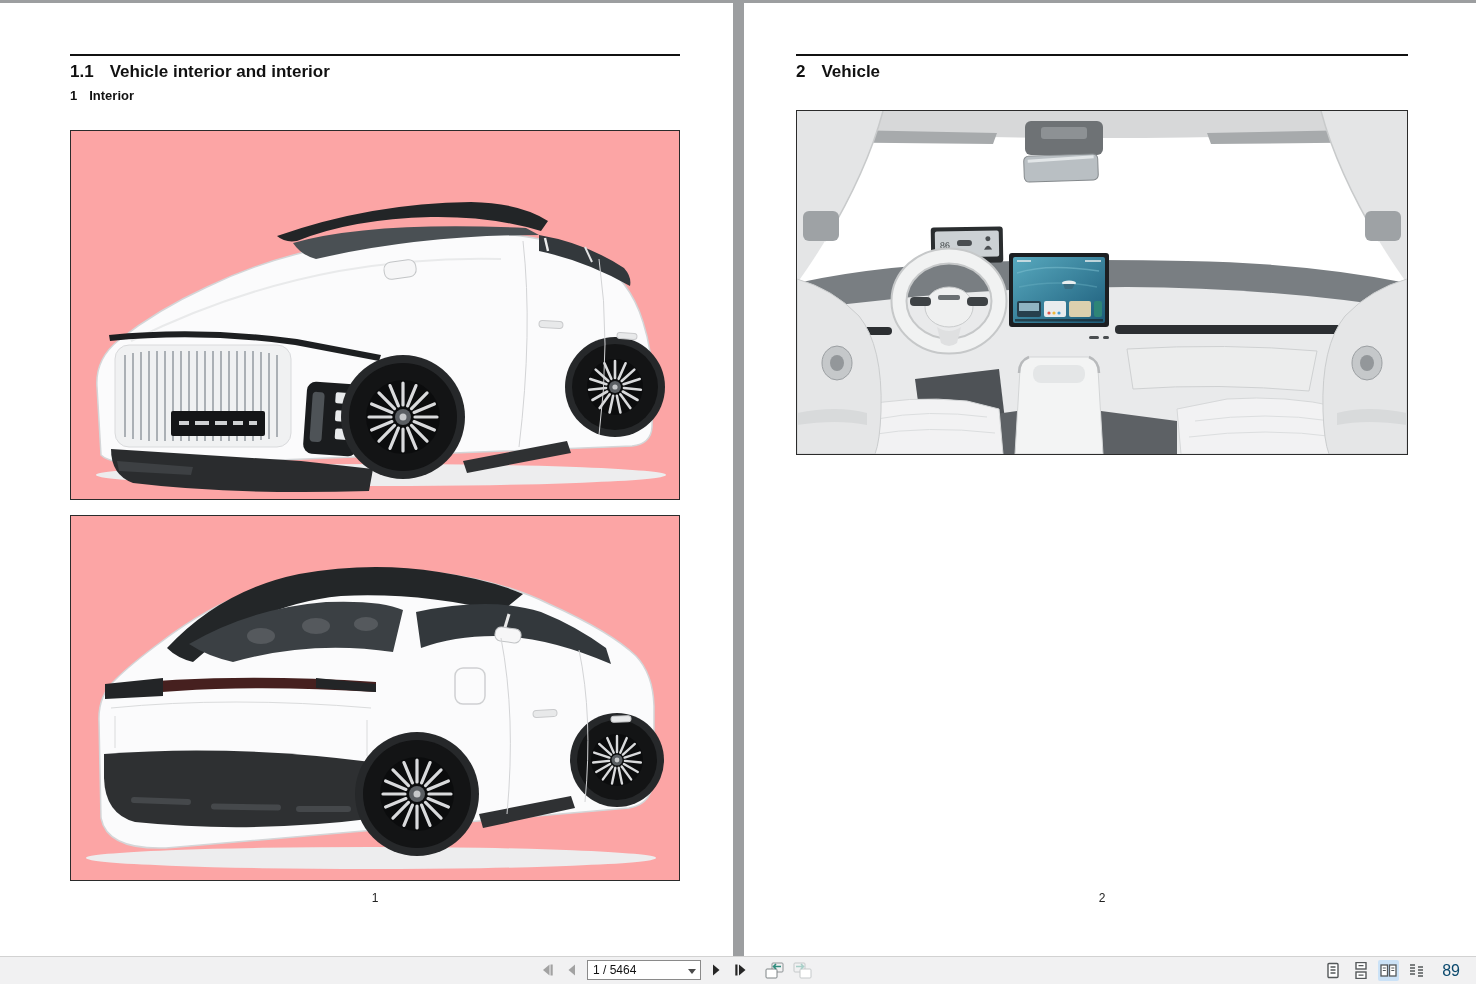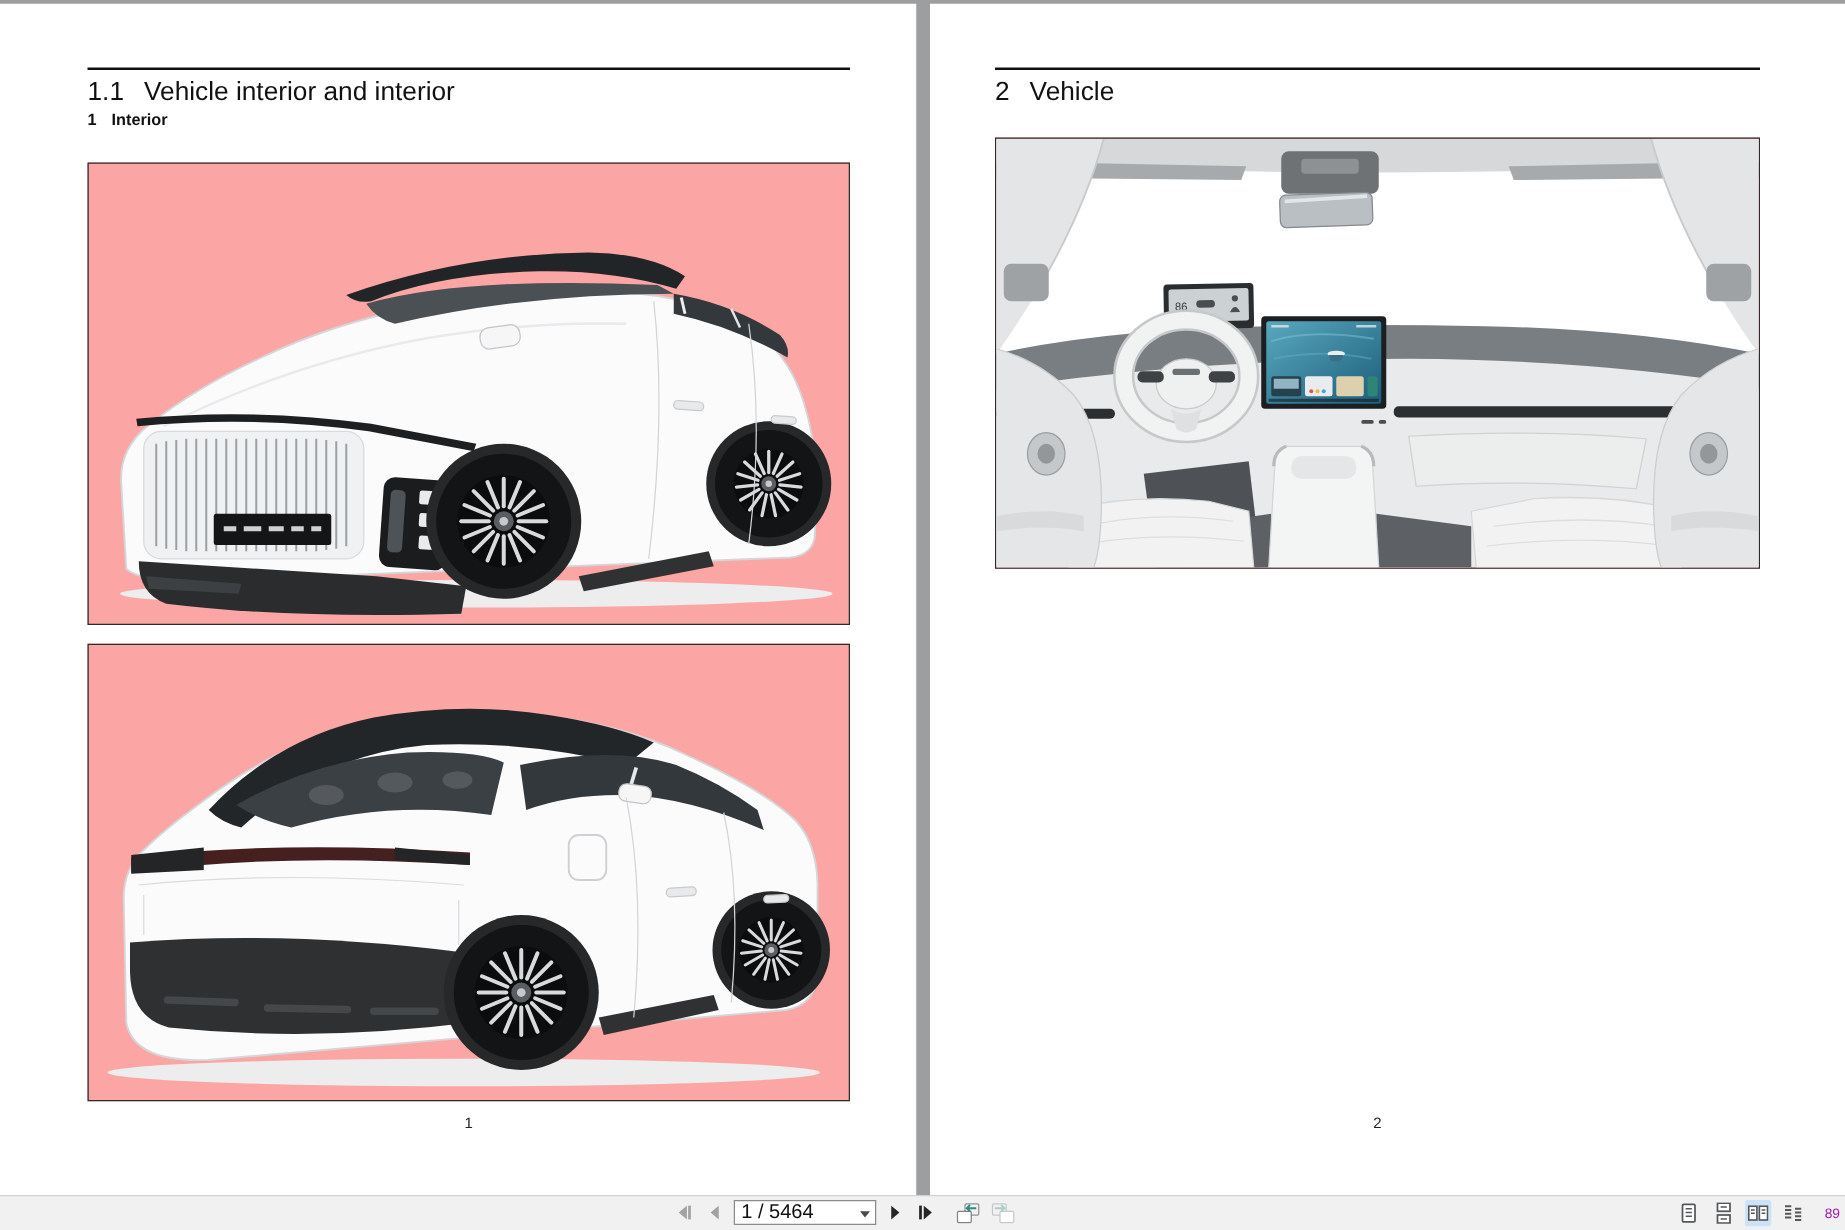--- a/index.html
+++ b/index.html
@@ -6,37 +6,37 @@
   body{
     width:1476px;height:984px;overflow:hidden;position:relative;
     background:#9c9ea0;
     font-family:"Liberation Sans", sans-serif;
     -webkit-font-smoothing:antialiased;
   }
   .page{position:absolute;top:3px;height:953px;background:#ffffff;}
   .page-left{left:0;width:733px;}
   .page-right{left:744px;width:732px;}
   .rule{position:absolute;background:#111;height:2px;}
-  .heading{position:absolute;display:flex;gap:16px;font-weight:normal;font-size:21px;color:#111;}
+  .heading{position:absolute;display:flex;gap:16px;font-weight:bold;font-size:17px;color:#111;}
   .subheading{position:absolute;display:flex;gap:12px;font-weight:bold;font-size:13px;color:#111;}
   .figure{position:absolute;border:1px solid #2b2b2b;background:#fca5a5;overflow:hidden;}
   .figure svg{display:block;width:100%;height:100%;}
   .pagenum{position:absolute;text-align:center;font-size:12px;color:#222;}
   
   .toolbar{position:absolute;left:0;top:956px;width:1476px;height:28px;background:#f1f1f2;border-top:1px solid #d2d2d2;box-sizing:border-box;}
   .nav-cluster{position:absolute;left:537px;top:3px;display:flex;align-items:center;gap:5px;}
   .view-cluster{position:absolute;right:2px;top:3px;display:flex;align-items:center;gap:7px;}
   .tb-btn{width:20px;height:20px;display:inline-flex;align-items:center;justify-content:center;background:transparent;border:none;padding:0;cursor:pointer;}
   .tb-btn svg{display:block;}
   .page-input-wrap{position:relative;width:114px;height:20px;background:#fff;border:1px solid #8a8a8a;box-sizing:border-box;display:flex;align-items:center;}
-  .page-input-wrap input{border:none;outline:none;width:94px;height:16px;font-size:16px;font-family:"Liberation Sans",sans-serif;padding:0 0 0 5px;color:#111;background:transparent;}
+  .page-input-wrap input{border:none;outline:none;width:94px;height:16px;font-size:12px;font-family:"Liberation Sans",sans-serif;padding:0 0 0 5px;color:#111;background:transparent;}
   .combo-caret{position:absolute;right:4px;top:8px;width:0;height:0;border-left:4px solid transparent;border-right:4px solid transparent;border-top:5px solid #4a4a4a;}
   .layout-btn{width:21px;height:21px;display:inline-flex;align-items:center;justify-content:center;border:none;background:transparent;padding:0;cursor:pointer;border-radius:2px;}
   .layout-btn.selected{background:#cbe2f7;}
-  .zoom-label{font-size:11px;color:#a21caf;margin-left:8px;margin-right:2px;}
+  .zoom-label{font-size:16px;color:#0c4a6e;margin-left:8px;margin-right:14px;}
 </style>
 </head>
 <body>
 
 <div class="page page-left">
   <div class="rule" style="left:70px;top:51px;width:610px;"></div>
   <div class="heading" style="left:70px;top:59px;">
     <span>1.1</span>
     <span>Vehicle interior and interior</span>
   </div>

